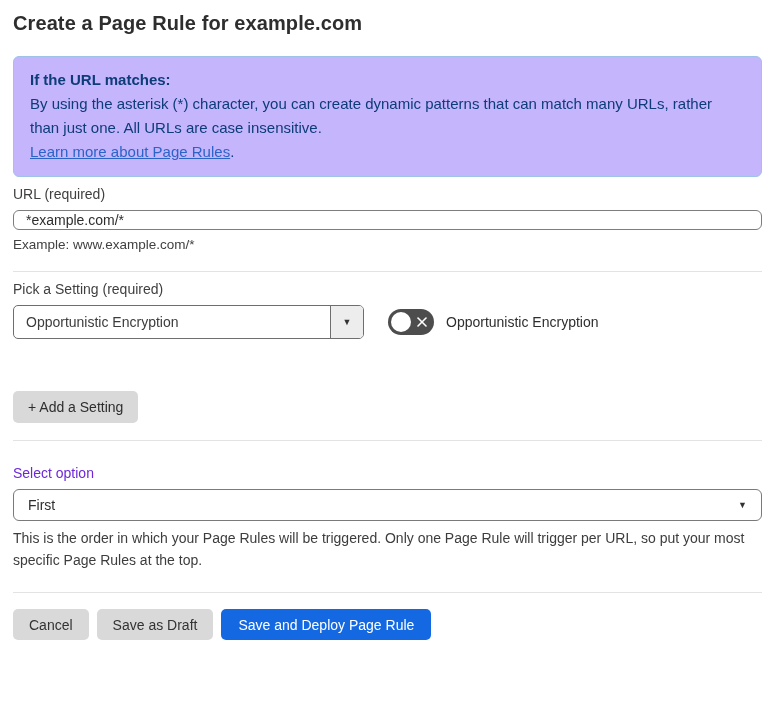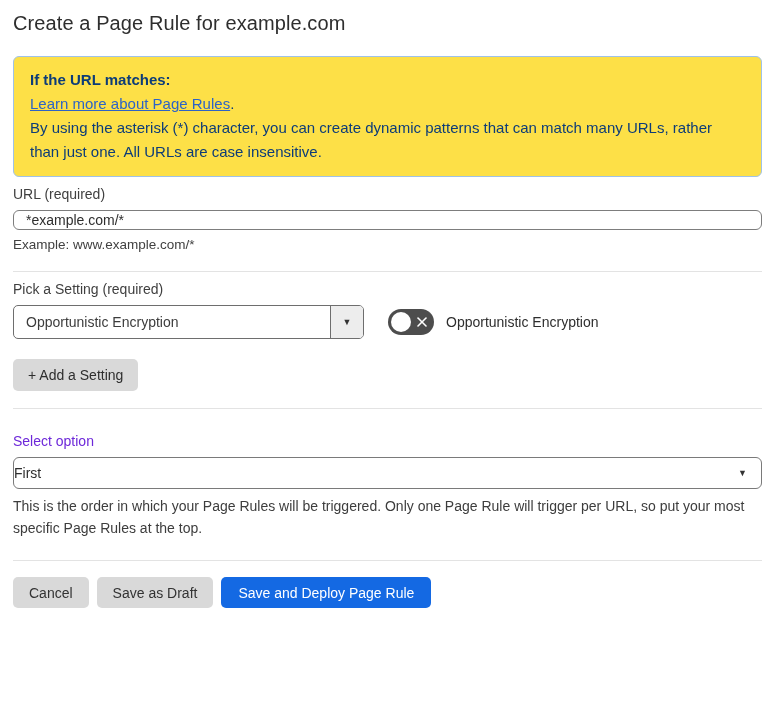--- a/index.html
+++ b/index.html
@@ -8,28 +8,28 @@
     width: 775px;
     height: 717px;
     font-family: "Liberation Sans", sans-serif;
     color: #2b2b2b;
     overflow: hidden;
   }
   .page { padding: 12px 13px 0 13px; }
 
   .page-title {
     font-size: 20px;
-    font-weight: 400;
+    font-weight: 700;
     color: #2e2e2e;
     letter-spacing: 0.1px;
   }
 
   .info-box {
     margin-top: 21px;
-    background: #fde047;
+    background: #c4b5fd;
     border: 1px solid #9fc2e8;
     border-radius: 6px;
     padding: 11px 16px 12px 16px;
     font-size: 15px;
     line-height: 24px;
     color: #0d3c78;
   }
   .info-box .info-heading { font-weight: 700; }
   .info-box a.info-link {
     color: #2c63c7;
@@ -142,21 +142,21 @@
     height: 12px;
     display: block;
   }
   .toggle-label {
     margin-left: 12px;
     font-size: 14px;
     color: #2e2e2e;
   }
 
   .add-setting-button {
-    margin-top: 20px;
+    margin-top: 52px;
     display: inline-block;
     background: #d9d9d9;
     border: none;
     border-radius: 5px;
     padding: 8px 15px;
     font-size: 14px;
     color: #2e2e2e;
     font-family: "Liberation Sans", sans-serif;
     cursor: pointer;
   }
@@ -166,21 +166,21 @@
   .order-label { margin-top: 24px; font-size: 14px; color: #6d28d9; }
   .select-control {
     margin-top: 8px;
     width: 749px;
     height: 32px;
     border: 1px solid #7a7a7a;
     border-radius: 6px;
     background: #fff;
     display: flex;
     align-items: center;
-    padding: 0 14px 0 0;
+    padding: 0 14px 0 14px;
     cursor: pointer;
   }
   .select-value { flex: 1; font-size: 14px; color: #2e2e2e; }
   .select-arrow { font-size: 9px; color: #333; }
 
   .order-helper {
     margin-top: 6px;
     font-size: 14px;
     line-height: 22px;
     color: #3d3d3d;
@@ -218,22 +218,22 @@
 </style>
 </head>
 <body>
 
 <div class="page">
 
   <h1 class="page-title">Create a Page Rule for example.com</h1>
 
   <div class="info-box">
     <div class="info-heading">If the URL matches:</div>
+    <div>By using the asterisk (*) character, you can create dynamic patterns that can match many URLs, rather than just one. All URLs are case insensitive.</div>
     <div><a class="info-link">Learn more about Page Rules</a><span>.</span></div>
-    <div>By using the asterisk (*) character, you can create dynamic patterns that can match many URLs, rather than just one. All URLs are case insensitive.</div>
   </div>
 
   <div class="field-label">URL (required)</div>
   <input class="text-input" type="text" value="*example.com/*" style="">
   <div class="helper-text">Example: www.example.com/*</div>
 
   <div class="divider"></div>
 
 
   <div class="field-label">Pick a Setting (required)</div>

